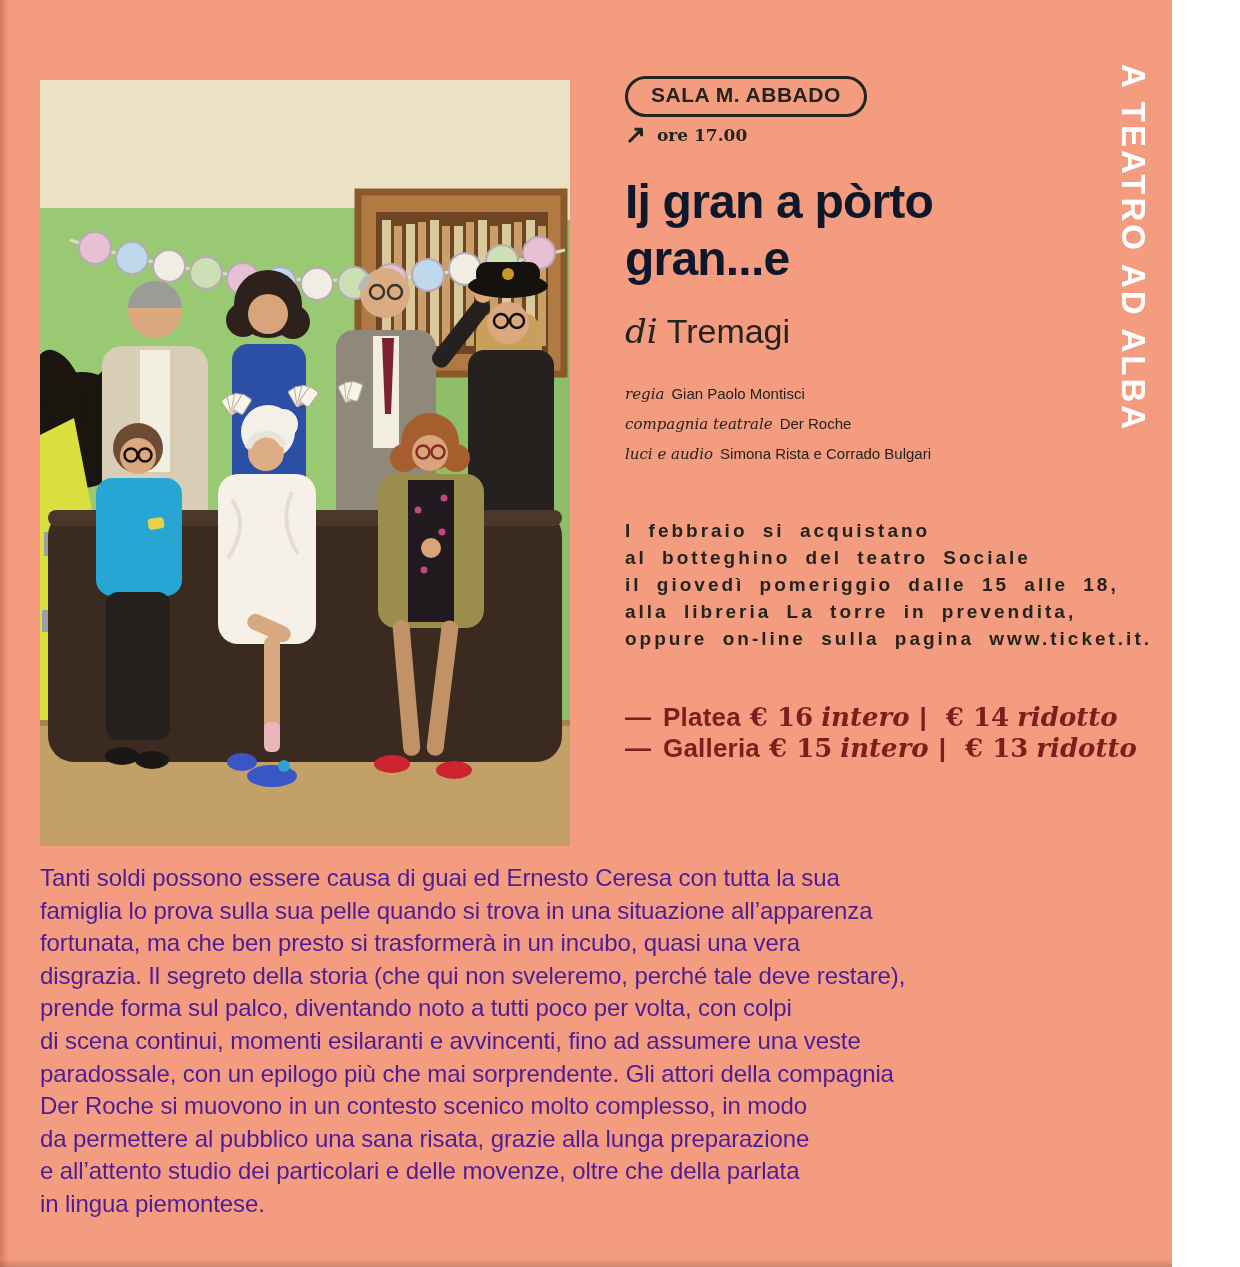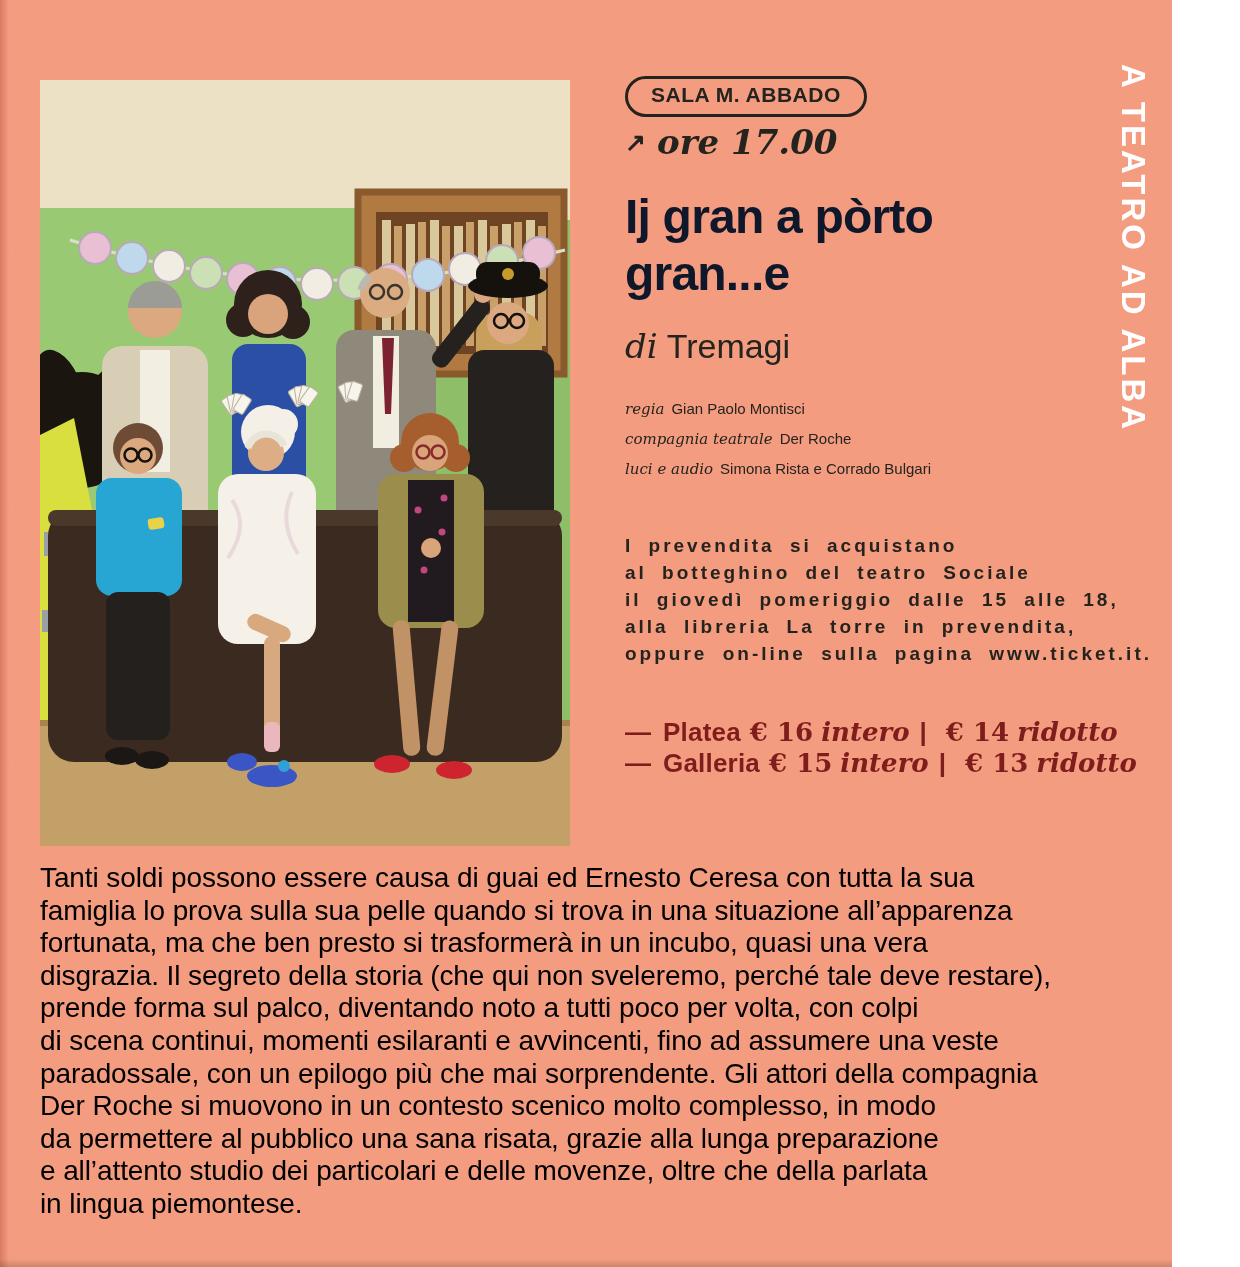--- a/index.html
+++ b/index.html
@@ -21,21 +21,21 @@
 
   .right-col{position:absolute;left:625px;top:76px;width:595px;}
 
   .badge{display:inline-block;border:3px solid #24231E;border-radius:999px;
     padding:4px 23px 7px;font-weight:bold;font-size:21px;letter-spacing:0.5px;}
 
   .date{margin-top:28px;font-size:29px;font-weight:bold;letter-spacing:-0.2px;white-space:nowrap;}
 
   .time-row{margin-top:5px;display:flex;align-items:center;gap:11px;}
   .arrow{font-weight:bold;font-size:25px;line-height:1;}
-  .time{font-family:"DejaVu Serif", serif;font-style:italic;font-size:34px;font-weight:600;text-align:center;}
+  .time{font-family:"DejaVu Serif", serif;font-size:17px;font-weight:600;text-align:center;}
 
   .title{margin-top:26px;font-size:48px;font-weight:bold;line-height:57px;
     letter-spacing:-0.8px;color:#0f172a;}
 
   .byline{margin-top:24px;font-size:34px;}
   .by-label{font-family:"DejaVu Serif", serif;font-style:italic;margin-right:9px;}
 
   .credits{margin-top:28px;font-size:15px;line-height:30px;}
   .credit-label{font-family:"DejaVu Serif", serif;font-style:italic;margin-right:7px;}
 
@@ -49,21 +49,21 @@
   .price-section{font-weight:bold;letter-spacing:0.2px;}
   .price-val{font-family:"DejaVu Serif", serif;font-weight:bold;margin-left:9px;}
   .price-ital{font-family:"DejaVu Serif", serif;font-style:italic;font-weight:600;margin-left:8px;}
   .price-sep{margin:0 10px;font-weight:bold;}
 
   .vertical-banner{position:absolute;top:64px;right:20px;
     writing-mode:vertical-rl;
     font-size:33px;font-weight:bold;color:#FFFFFF;letter-spacing:3px;white-space:nowrap;}
 
   .description{position:absolute;left:40px;top:862px;width:1185px;
-    font-size:28px;line-height:32.6px;color:#000000;letter-spacing:-0.1px;}
+    font-size:24px;line-height:32.6px;color:#4c1d95;letter-spacing:-0.1px;}
   .description div{white-space:nowrap;}
 </style>
 </head>
 <body>
 
 <div id="page">
   <div class="edge-left"></div>
   <div class="edge-bottom"></div>
 
   <div class="photo">
@@ -261,21 +261,21 @@
       </div>
       <div>
         <span class="credit-label">compagnia teatrale</span><span>Der Roche</span>
       </div>
       <div>
         <span class="credit-label">luci e audio</span><span>Simona Rista e Corrado Bulgari</span>
       </div>
     </div>
 
     <div class="tickets">
-      <div>I prevendita si acquistano</div>
+      <div>I febbraio si acquistano</div>
       <div>al botteghino del teatro Sociale</div>
       <div>il giovedì pomeriggio dalle 15 alle 18,</div>
       <div>alla libreria La torre in prevendita,</div>
       <div>oppure on-line sulla pagina www.ticket.it.</div>
     </div>
 
     <div class="prices">
       <div class="price-row">
         <span class="price-dash">—</span><span class="price-section">Platea</span><span class="price-val">€ 16</span><span class="price-ital">intero</span><span class="price-sep">|</span><span class="price-val">€ 14</span><span class="price-ital">ridotto</span>
       </div>

